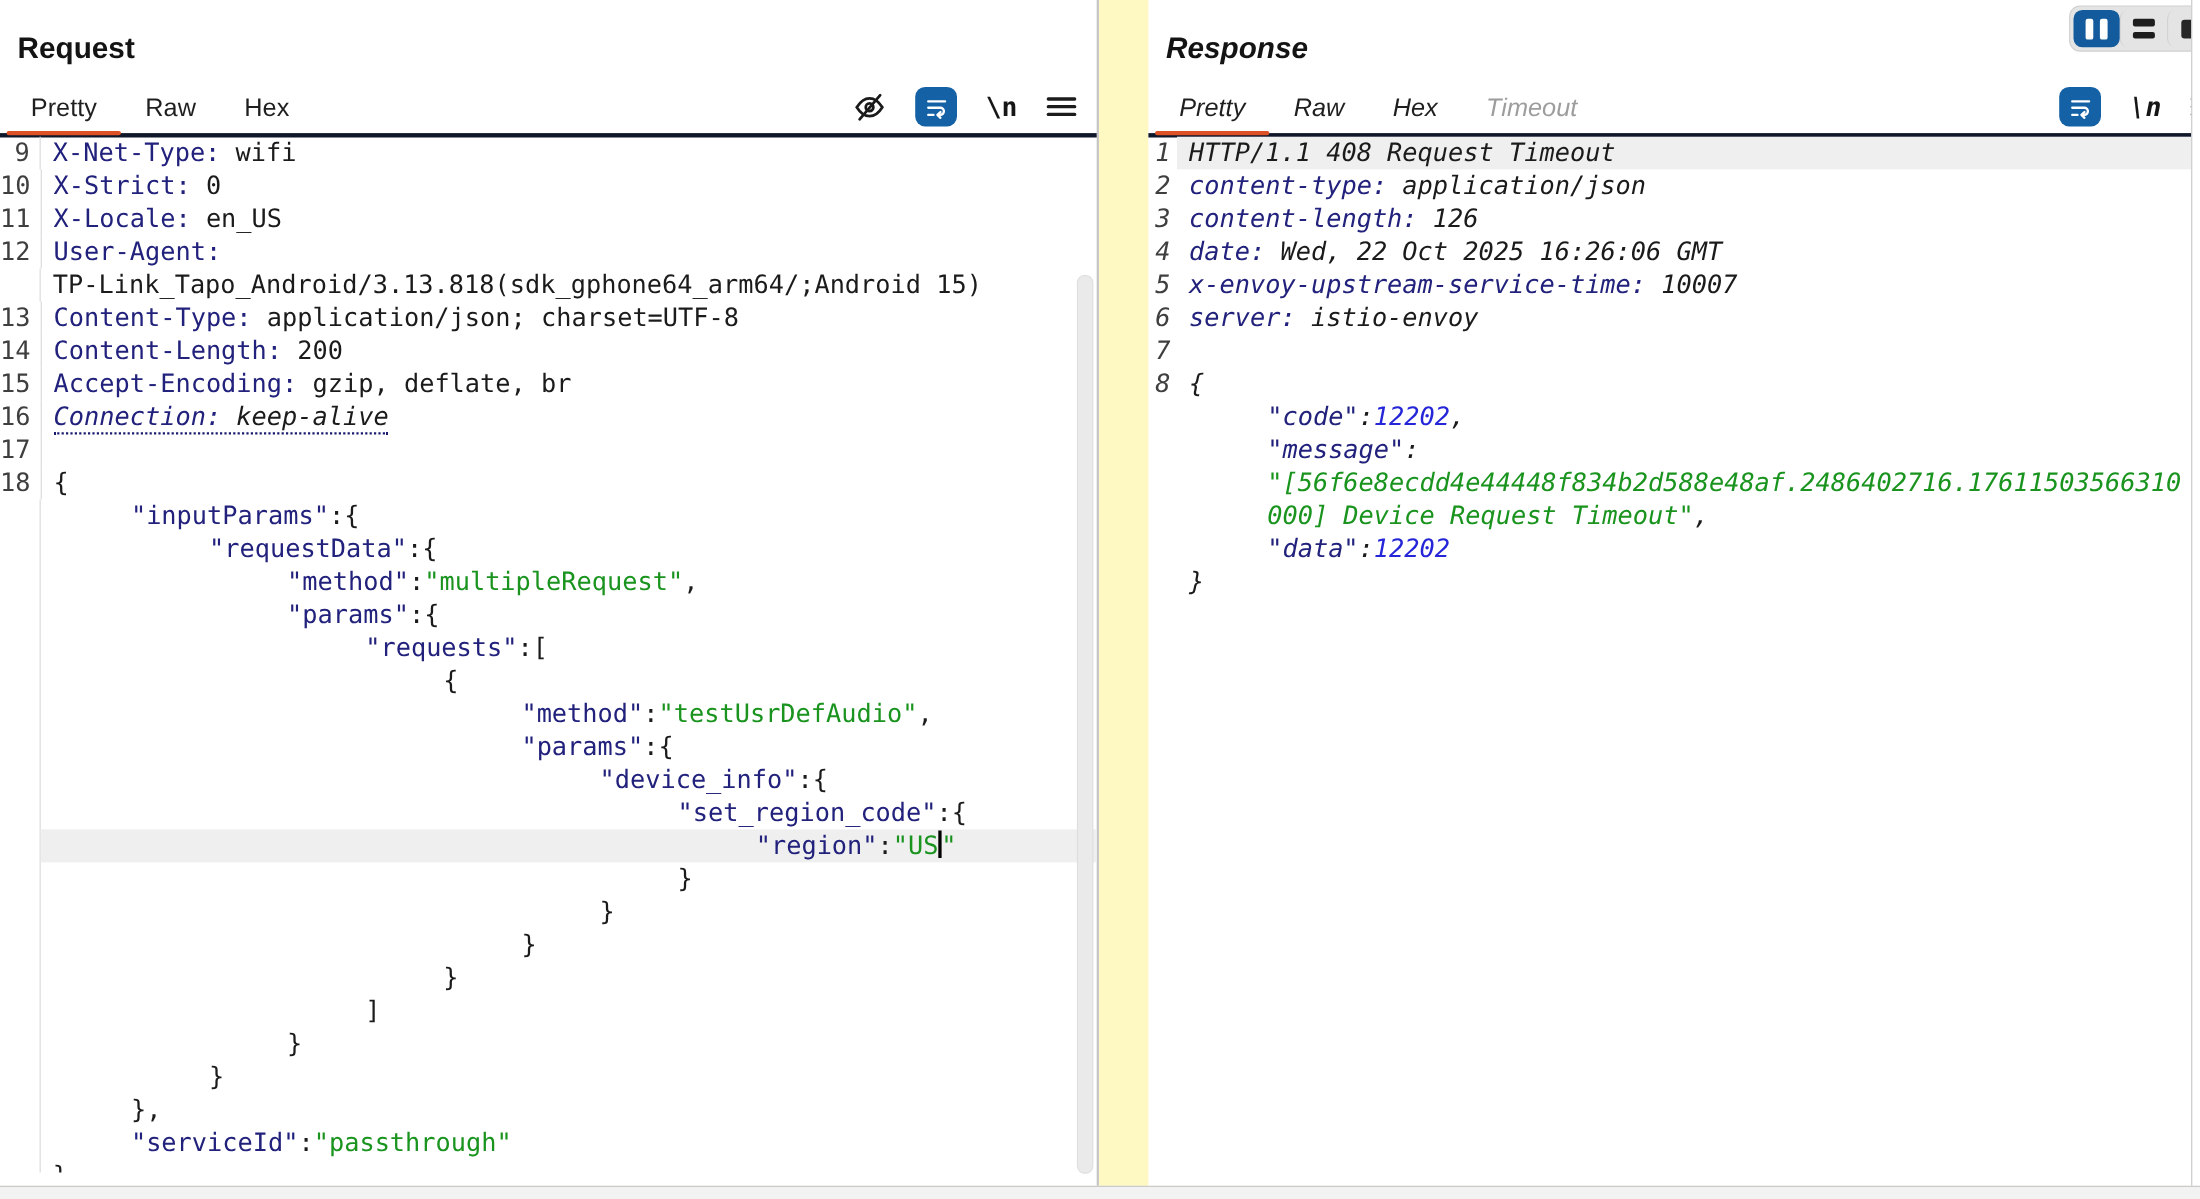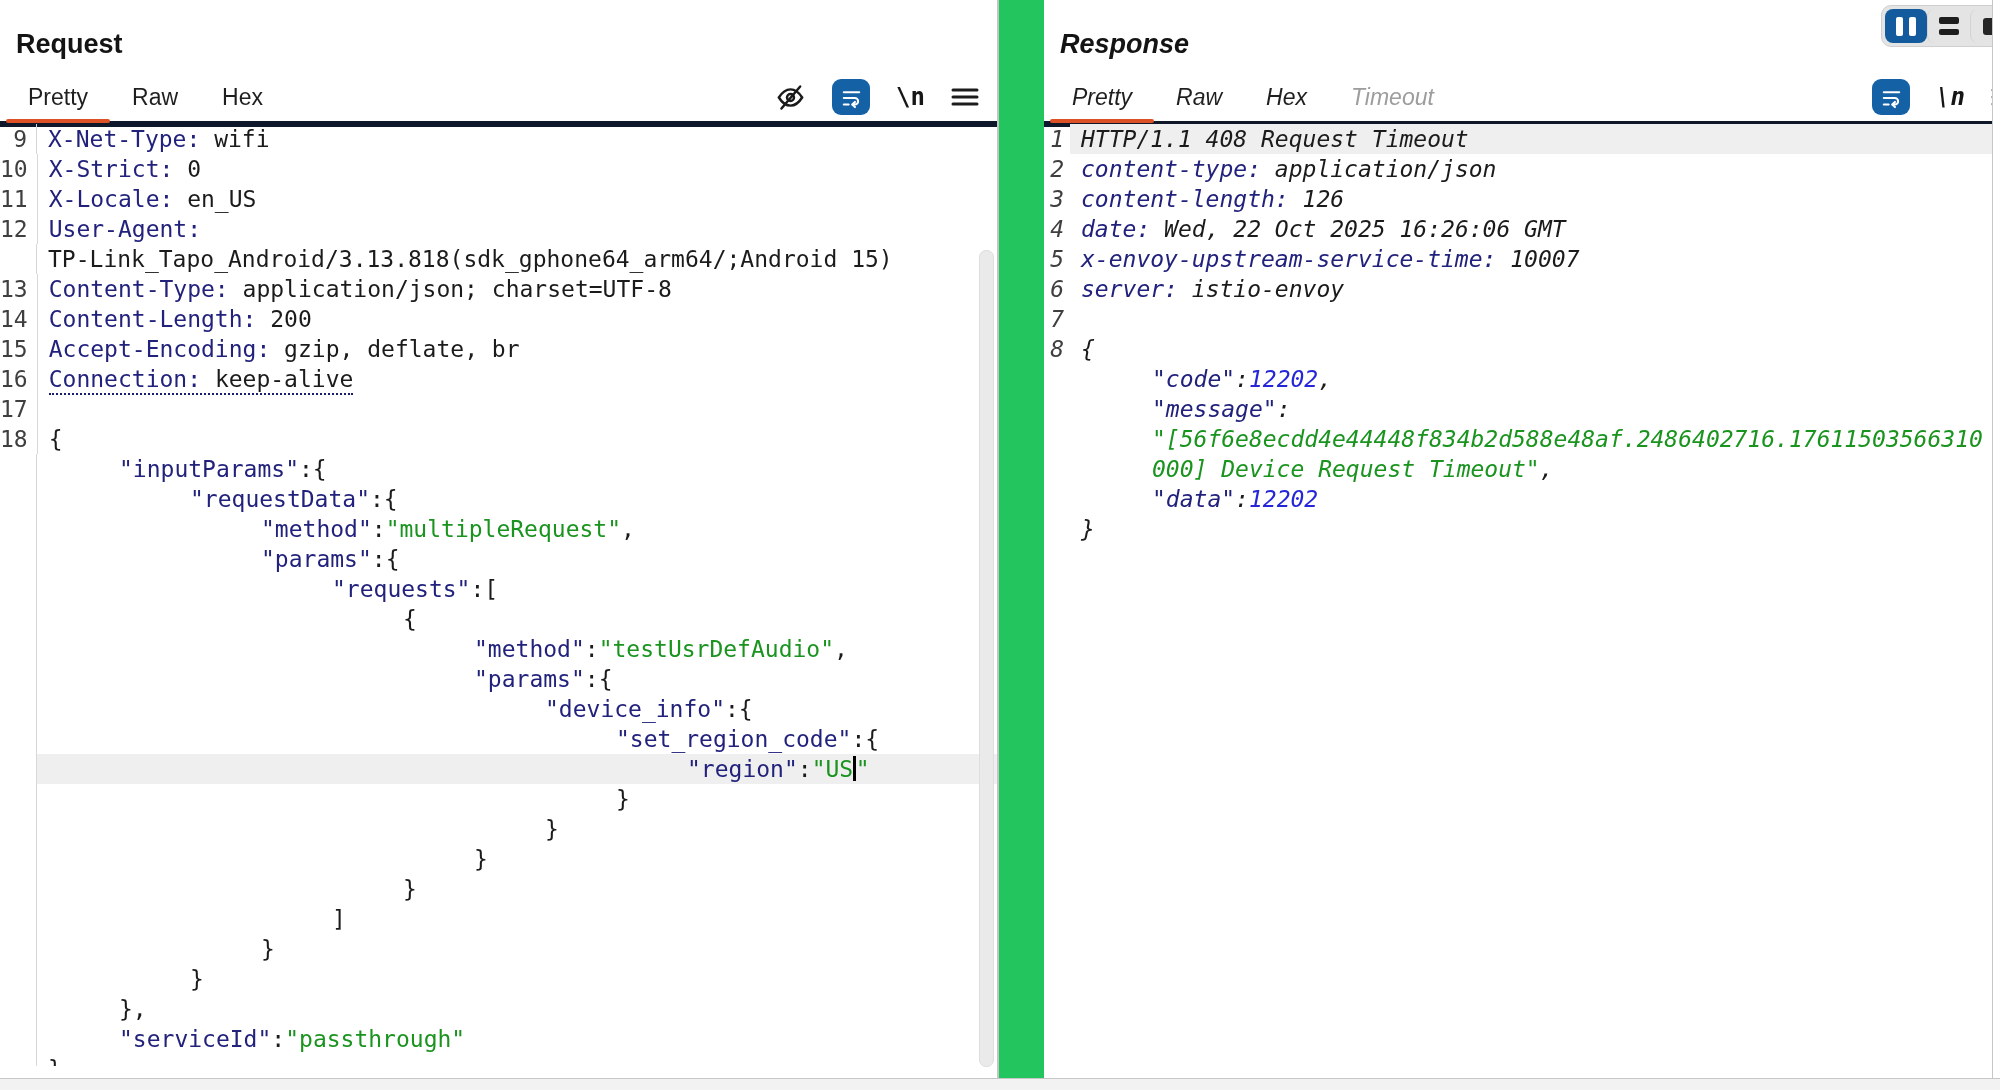--- a/index.html
+++ b/index.html
@@ -1,30 +1,30 @@
 <!DOCTYPE html>
 <html><head>
 <meta charset="utf-8">
 <style>
   html,body{margin:0;padding:0;background:#fff;}
-  .app{position:relative;width:2000px;height:1090px;background:#22c55e;overflow:hidden;
+  .app{position:relative;width:2000px;height:1090px;background:#fef9c3;overflow:hidden;
        font-family:"Liberation Sans",sans-serif;color:#1b1b1b;}
 
   
   .panel{position:absolute;top:0;height:1078px;background:#fff;}
   .panel.req{left:0;width:997px;border-right:2px solid #c4c4c4;}
   .panel.res{left:1044px;width:993px;font-style:italic;}
   .right-edge{position:absolute;top:0;left:1992px;width:8px;height:1078px;background:#fff;border-left:1px solid #c6c6c6;}
   .bottom-strip{position:absolute;left:0;top:1078px;width:2000px;height:12px;background:#f2f2f2;border-top:1px solid #c6c6c6;}
 
   .ptitle{margin:0;padding:28px 0 0 16px;font-size:27px;font-weight:bold;color:#141414;height:33px;line-height:33px;}
 
   
   .tabbar{position:relative;display:flex;align-items:center;height:48px;margin-top:12px;
-          border-bottom:6px solid #0f172a;padding:0 18px 0 6px;justify-content:flex-end;}
+          border-bottom:4px solid #0f172a;padding:0 18px 0 6px;justify-content:flex-end;}
   .tab{position:relative;height:100%;display:flex;align-items:center;padding:0 22px;
        font-size:23px;color:#1f1f1f;cursor:default;}
   .tab.active::after{content:"";position:absolute;left:0;right:0;bottom:-2px;height:4px;
        background:#dc5226;border-radius:2px;}
   .tab.disabled{color:#9d9d9d;}
   .tb-icons{margin-left:auto;display:flex;align-items:center;gap:26px;}
   .icon-btn{display:flex;align-items:center;justify-content:center;}
   .wrap-btn{width:38px;height:36px;border-radius:9px;background:#1561a5;display:flex;
        align-items:center;justify-content:center;}
   .nl{font-family:"DejaVu Sans Mono",monospace;font-size:24px;font-weight:bold;color:#161616;}
@@ -35,21 +35,21 @@
   .row{display:flex;height:30px;}
   .ln{flex:0 0 37px;box-sizing:border-box;text-align:right;padding-right:9px;
       color:#3f3f3f;border-right:1px solid #d8d8d8;}
   .panel.res .ln{flex:0 0 26px;border-right:none;padding-right:6px;}
   .txt{flex:1;}
   .row.hl .txt{background:#efefef;}
   .c-key{color:#22227d;}
   .c-str{color:#1a941f;}
   .c-num{color:#2626d9;}
   .c-plain{color:#1b1b1b;}
-  .dotted{border-bottom:2px dotted #1b1b6e;padding-bottom:1px;}
+  .dotted{border-bottom:2px dotted #1b1b6e;padding-bottom:1px;font-style:italic;}
   .cursor{display:inline-block;width:2.5px;height:25px;background:#000;vertical-align:-4px;}
 
   
   .vscroll{position:absolute;top:250px;right:3px;width:13px;height:815px;background:#eaeaea;
            border:1px solid #dedede;border-radius:7px;}
 
   
   .layout-switch{position:absolute;top:5px;right:20px;display:flex;align-items:center;
         background:#e4e4e4;border:1px solid #cfcfcf;border-radius:10px;padding:3px;}
   .ls-btn{width:42px;height:34px;display:flex;align-items:center;justify-content:center;border-radius:8px;}

